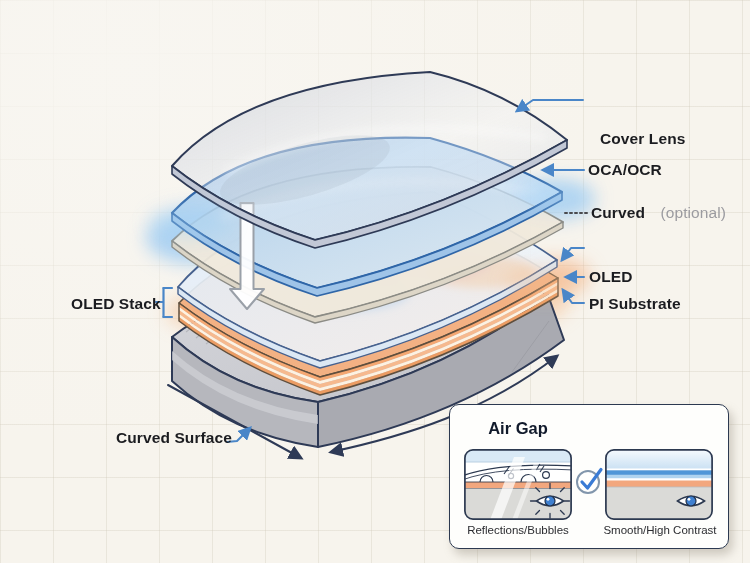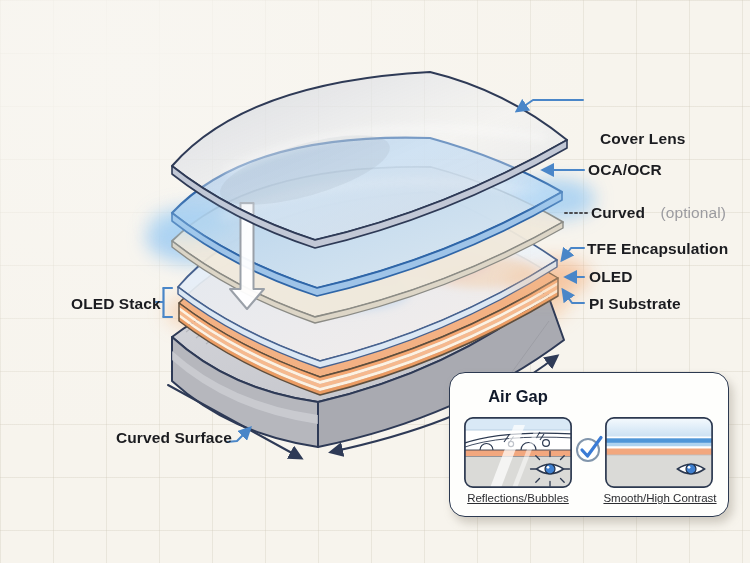--- a/index.html
+++ b/index.html
@@ -24,29 +24,29 @@
   .lbl .muted{color:#9b9ba0;font-weight:400;margin-left:11px;}
   #lab-cover{left:600px;top:92px;margin-top:38px;}
   #lab-oca{left:588px;top:161px;}
   #lab-touch{left:591px;top:204px;}
   #lab-tfe{left:587px;top:240px;}
   #lab-oled{left:589px;top:268px;text-align:center;}
   #lab-pi{left:589px;top:295px;}
   #lab-stack{left:71px;top:295px;}
   #lab-curved{left:116px;top:429px;}
   .panel{
-    position:absolute;left:449px;top:372px;width:278px;height:143px;
-    background:#fefefc;border:1.7px solid #2c3950;border-radius:16px;
+    position:absolute;left:449px;top:404px;width:278px;height:143px;
+    background:#fefefc;border:1.7px solid #2c3950;border-radius:10px;
     box-shadow:4px 6px 10px rgba(145,138,122,.4);
   }
   .panel *{position:absolute;}
   .ptitle{font-size:16.5px;font-weight:700;color:#111a2b;text-align:center;line-height:1;}
   #t-air{left:8px;top:15px;width:120px;}
   #t-bond{left:150px;top:15px;width:120px;}
-  .pcap{font-size:11.5px;font-weight:400;color:#2b2c30;text-align:center;line-height:1.1;text-decoration:underline;}
+  .pcap{font-size:11.5px;font-weight:400;color:#2b2c30;text-align:center;line-height:1.1;}
   #c-air{left:2px;top:119px;width:132px;}
   #c-bond{left:144px;top:119px;width:132px;}
   #mini-air{left:14px;top:44px;}
   #mini-bond{left:155px;top:44px;}
   #check{left:124px;top:60px;}
 </style>
 </head>
 <body>
 
 <div id="stage">
@@ -178,21 +178,20 @@
       </g>
     </g>
   </svg>
 
   <div class="lbl" id="lab-cover">Cover Lens</div>
   <div class="lbl" id="lab-oca">OCA/OCR</div>
   <div class="lbl" id="lab-touch">
     <span>Curved</span>
     <span class="muted">(optional)</span>
   </div>
-  <div class="lbl" id="lab-tfe">TFE Encapsulation</div>
   <div class="lbl" id="lab-oled">OLED</div>
   <div class="lbl" id="lab-pi">PI Substrate</div>
   <div class="lbl" id="lab-stack">OLED Stack</div>
   <div class="lbl" id="lab-curved">Curved Surface</div>
 
   <div class="panel">
     <div class="ptitle" id="t-air">Air Gap</div>
 
     <svg id="mini-air" width="108" height="71" viewBox="0 0 108 71">
       <defs>

